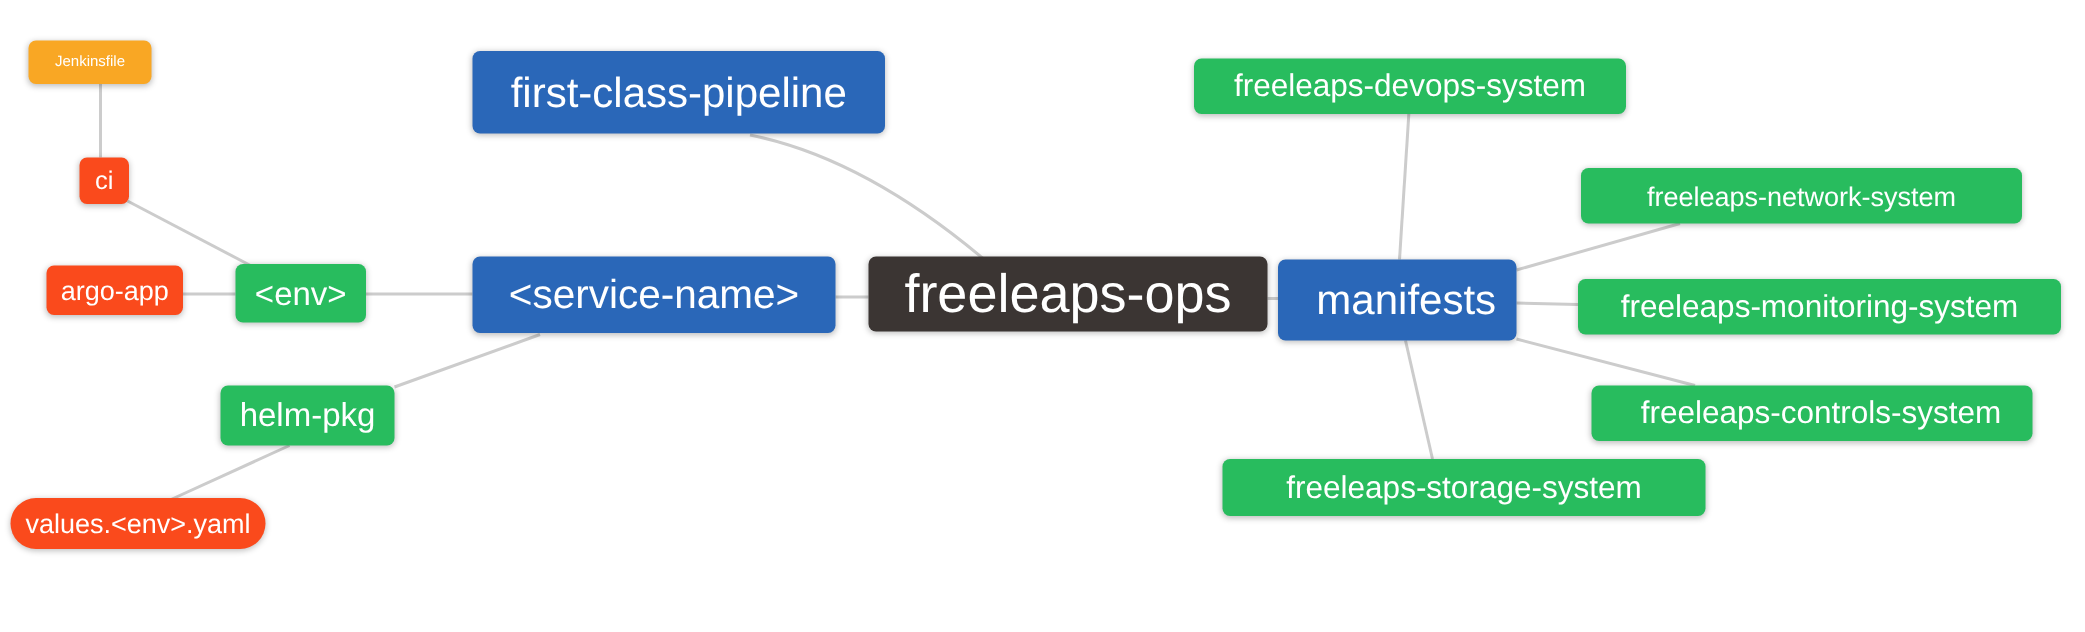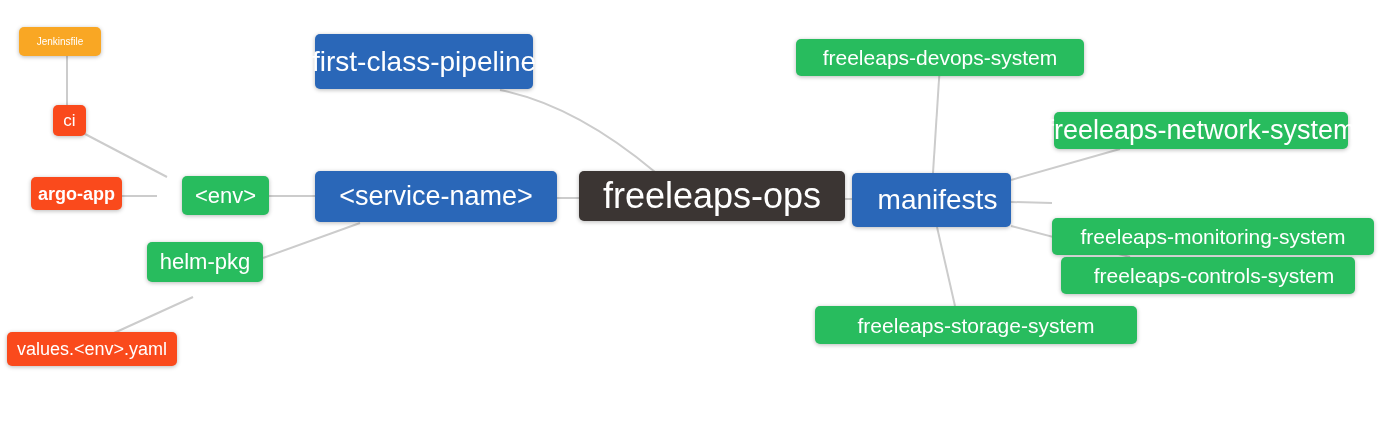--- a/index.html
+++ b/index.html
@@ -57,26 +57,26 @@
       <path d="M845,199 L852,199" stroke="#cccccc"></path>
       <path d="M933,173 L940,64" stroke="#cccccc"></path>
       <path d="M1011,180 L1120,149" stroke="#cccccc"></path>
       <path d="M1011,202 L1052,203" stroke="#cccccc"></path>
       <path d="M1011,226 L1130,257" stroke="#cccccc"></path>
       <path d="M937,227 L955,306" stroke="#cccccc"></path>
     </svg>
 
 <div class="node" style="left: 19px; top: 27px; width: 82px; height: 29px; font-size: 10px; background: rgb(249, 167, 36);">Jenkinsfile</div>
     <div class="node" style="left: 53px; top: 105px; width: 33px; height: 31px; font-size: 17px; background: rgb(250, 74, 28);">ci</div>
-    <div class="node" style="left: 31px; top: 177px; width: 91px; height: 33px; font-size: 18px; background: rgb(250, 74, 28); font-weight: bold;">argo-app</div>
-    <div class="node" style="left: 157px; top: 176px; width: 87px; height: 39px; font-size: 22px; background: rgb(40, 188, 94); margin-left: 25px;">&lt;env&gt;</div>
-    <div class="node" style="left: 315px; top: 34px; width: 218px; height: 55px; font-size: 28px; background: rgb(42, 103, 184);">first-class-pipeline</div>
+    <div class="node" style="left: 31px; top: 177px; width: 91px; height: 33px; font-size: 18px; background: rgb(250, 74, 28);">argo-app</div>
+    <div class="node" style="left: 157px; top: 176px; width: 87px; height: 39px; font-size: 22px; background: rgb(40, 188, 94);">&lt;env&gt;</div>
+    <div class="node" style="left: 315px; top: 34px; width: 275px; height: 55px; font-size: 28px; background: rgb(42, 103, 184);">first-class-pipeline</div>
     <div class="node" style="left: 315px; top: 171px; width: 242px; height: 51px; font-size: 27px; background: rgb(42, 103, 184); text-align: right;">&lt;service-name&gt;</div>
     <div class="node" style="left: 579px; top: 171px; width: 266px; height: 50px; font-size: 36px; background: rgb(59, 53, 51);">freeleaps-ops</div>
     <div class="node" style="left: 852px; top: 173px; width: 159px; height: 54px; font-size: 28px; background: rgb(42, 103, 184); padding-left: 12px;">manifests</div>
-    <div class="node" style="left: 147px; top: 242px; width: 116px; height: 40px; font-size: 22px; background: rgb(40, 188, 94);">helm-pkg</div>
-    <div class="node" style="left: 7px; top: 332px; width: 170px; height: 34px; font-size: 18px; background: rgb(250, 74, 28);">values.&lt;env&gt;.yaml</div>
+    <div class="node" style="left: 147px; top: 257px; width: 116px; height: 40px; font-size: 22px; background: rgb(40, 188, 94);">helm-pkg</div>
+    <div class="node" style="left: 7px; top: 332px; width: 170px; height: 34px; font-size: 18px; background: rgb(250, 74, 28); border-radius: 17px;">values.&lt;env&gt;.yaml</div>
     <div class="node" style="left: 796px; top: 27px; width: 288px; height: 37px; font-size: 21px; background: rgb(40, 188, 94); margin-top: 12px;">freeleaps-devops-system</div>
-    <div class="node" style="left: 1054px; top: 112px; width: 294px; height: 37px; font-size: 27px; background: rgb(40, 188, 94);">freeleaps-network-system</div>
-    <div class="node" style="left: 1052px; top: 186px; width: 322px; height: 37px; font-size: 21px; background: rgb(40, 188, 94); margin-top: 32px;">freeleaps-monitoring-system</div>
+    <div class="node" style="left: 1054px; top: 112px; width: 294px; height: 37px; font-size: 18px; background: rgb(40, 188, 94);">freeleaps-network-system</div>
+    <div class="node" style="left: 1052px; top: 186px; width: 322px; height: 37px; font-size: 21px; background: rgb(40, 188, 94);">freeleaps-monitoring-system</div>
     <div class="node" style="left: 1061px; top: 257px; width: 294px; height: 37px; font-size: 21px; background: rgb(40, 188, 94); padding-left: 12px;">freeleaps-controls-system</div>
     <div class="node" style="left: 815px; top: 306px; width: 322px; height: 38px; font-size: 21px; background: rgb(40, 188, 94);">freeleaps-storage-system</div>
   </div>
 
 </body></html>

